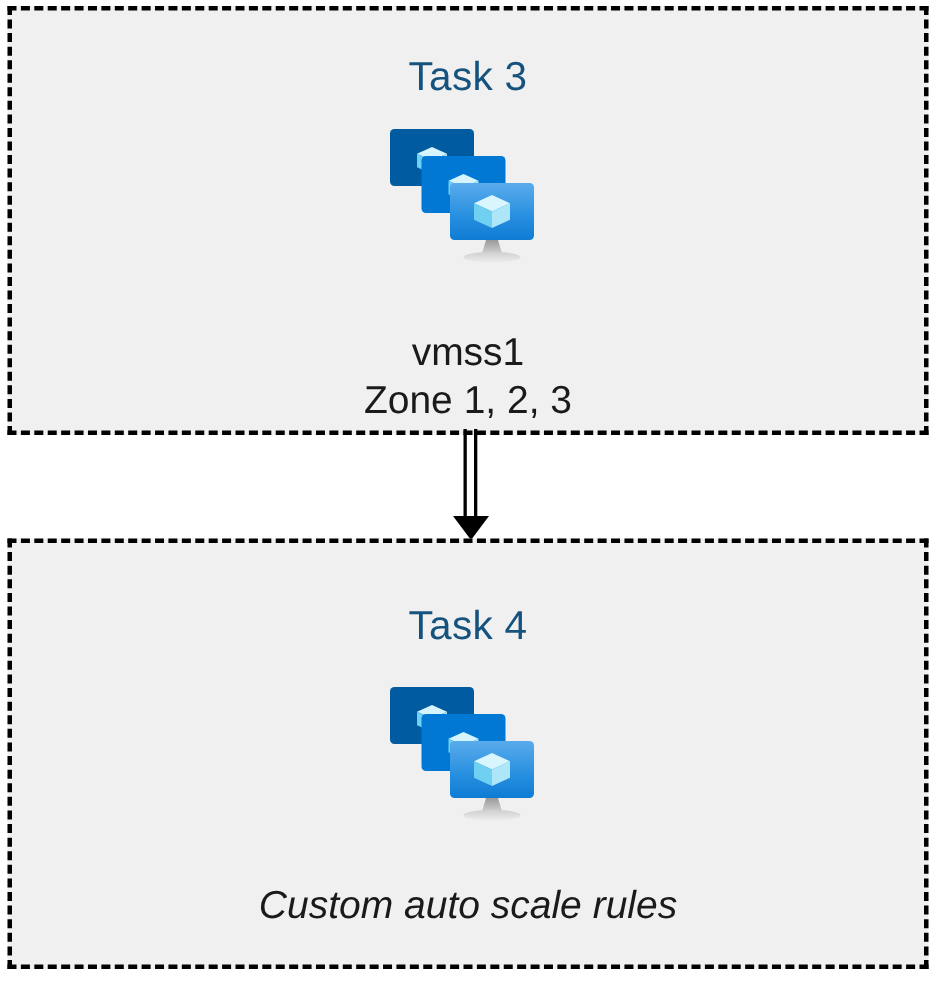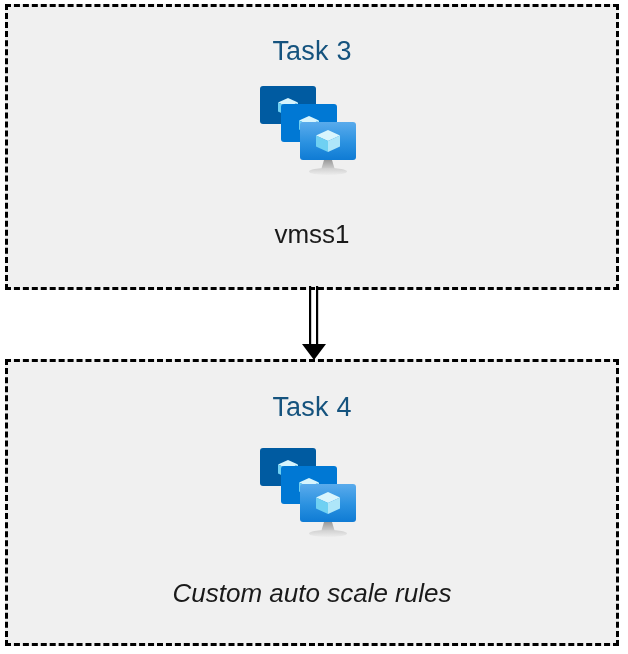--- a/index.html
+++ b/index.html
@@ -59,21 +59,21 @@
   
   .task-heading {
     color: #15537e;
     font-size: 27px;
     font-weight: 400;
     line-height: 1;
     letter-spacing: 0.2px;
     white-space: nowrap;
   }
   #task-box-top .task-heading  { margin-top: 31px; }
-  #task-box-bottom .task-heading { margin-top: 32px; }
+  #task-box-bottom .task-heading { margin-top: 42px; }
 
   
   .captions {
     text-align: center;
     color: #1a1a1a;
     font-size: 26px;
     font-weight: 400;
     line-height: 1.22;
     white-space: nowrap;
   }
@@ -144,20 +144,21 @@
         <rect x="44" y="40" width="56" height="38" rx="3" fill="url(#frontScreenGrad1)"></rect>
         <g>
           <path d="M72 48 L84 53.5 L72 59 L60 53.5 Z" fill="#d9f5fd"></path>
           <path d="M60 53.5 L72 59 L72 70 L60 64.5 Z" fill="#6fd0f2"></path>
           <path d="M84 53.5 L72 59 L72 70 L84 64.5 Z" fill="#aee6f9"></path>
         </g>
       </svg>
 
       <div class="captions">
         <span class="caption-line">vmss1</span>
+        <span class="caption-line">Zone 1, 2, 3</span>
       </div>
     </div>
   </div>
 
   <svg id="flow-arrow" viewBox="0 0 36 76" aria-hidden="true">
     <rect x="13" y="0" width="2.2" height="60" fill="#000000"></rect>
     <rect x="20" y="0" width="2.2" height="60" fill="#000000"></rect>
     <path d="M6 58 L30 58 L18 74 Z" fill="#000000"></path>
   </svg>
 

